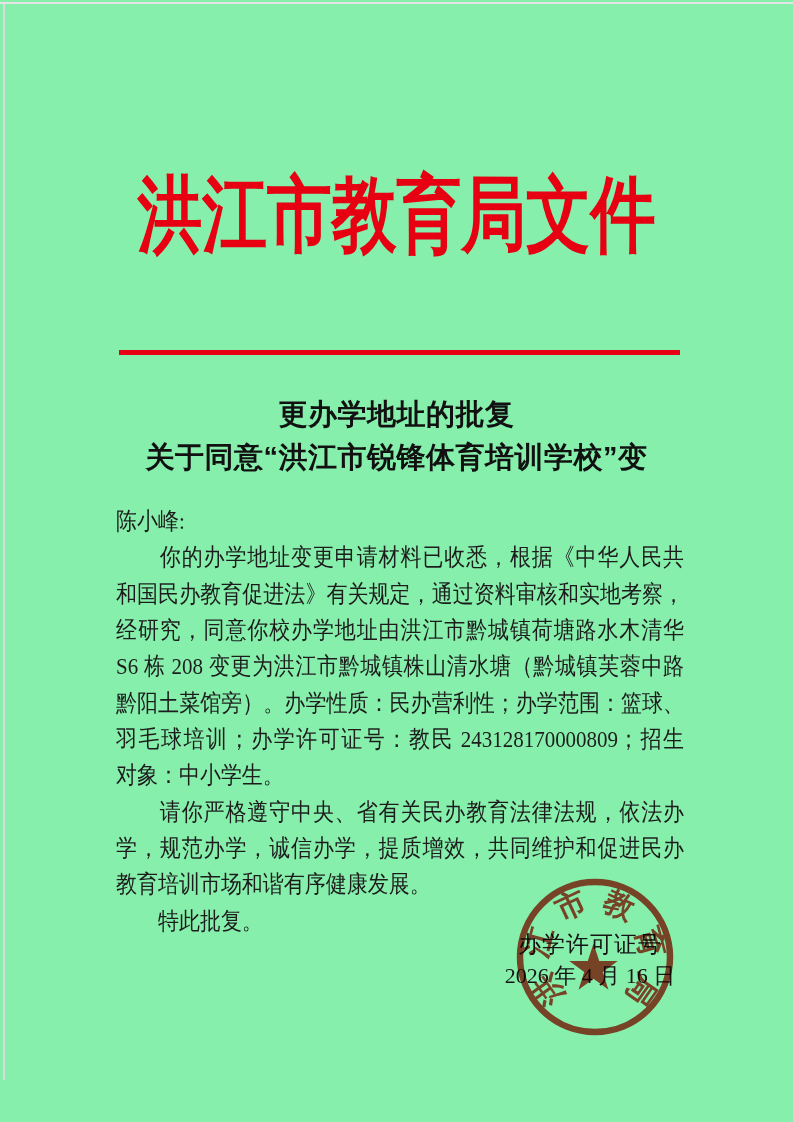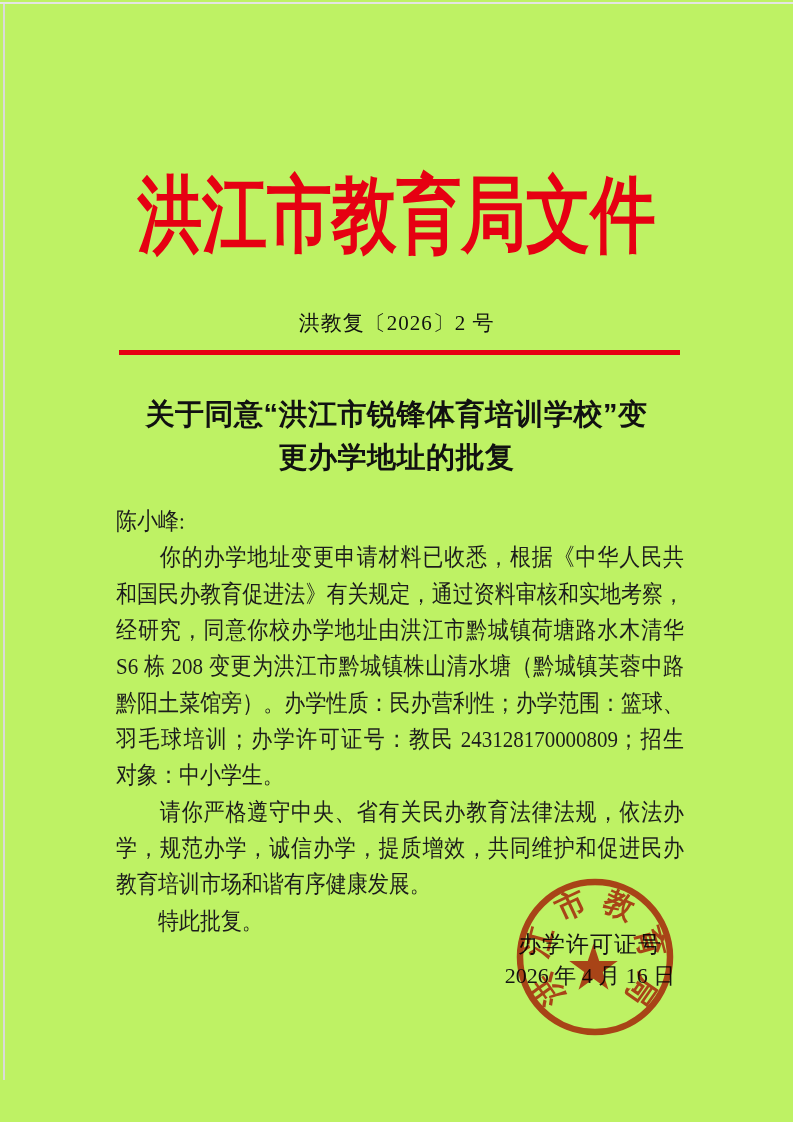--- a/index.html
+++ b/index.html
@@ -1,19 +1,19 @@
 <!DOCTYPE html>
 <html><head>
 <meta charset="utf-8">
 <style>
   html,body{margin:0;padding:0;background:#ffffff;}
   .page{
     position:relative;
     width:793px;height:1122px;
-    background:#bef264;
+    background:#86efac;
     overflow:hidden;
     font-family:"Liberation Serif","DejaVu Serif",serif;
     color:#1c1c1c;
   }
   .edge-left{
     position:absolute;left:3px;top:2px;width:2px;height:1078px;
     background:#dadada;
   }
   .edge-top{
     position:absolute;left:0;top:2px;width:793px;height:2px;
@@ -76,27 +76,26 @@
 </head>
 <body>
 
 <div class="page">
 
   <div class="edge-left"></div>
   <div class="edge-top"></div>
 
   <div class="agency">洪江市教育局文件</div>
 
-  <div class="docnum">洪教复〔2026〕2 号</div>
 
   <div class="rule"></div>
 
   <div class="doc-title">
+    <div class="tline">更办学地址的批复</div>
     <div class="tline">关于同意“洪江市锐锋体育培训学校”变</div>
-    <div class="tline">更办学地址的批复</div>
   </div>
 
   <div class="body">
     <div class="bline">陈小峰:</div>
     <div class="bline just">　　你的办学地址变更申请材料已收悉，根据《中华人民共</div>
     <div class="bline just">和国民办教育促进法》有关规定，通过资料审核和实地考察，</div>
     <div class="bline just">经研究，同意你校办学地址由洪江市黔城镇荷塘路水木清华</div>
     <div class="bline just">S6 栋 208 变更为洪江市黔城镇株山清水塘（黔城镇芙蓉中路</div>
     <div class="bline just">黔阳土菜馆旁）。办学性质：民办营利性；办学范围：篮球、</div>
     <div class="bline just">羽毛球培训；办学许可证号：教民 243128170000809；招生</div>

